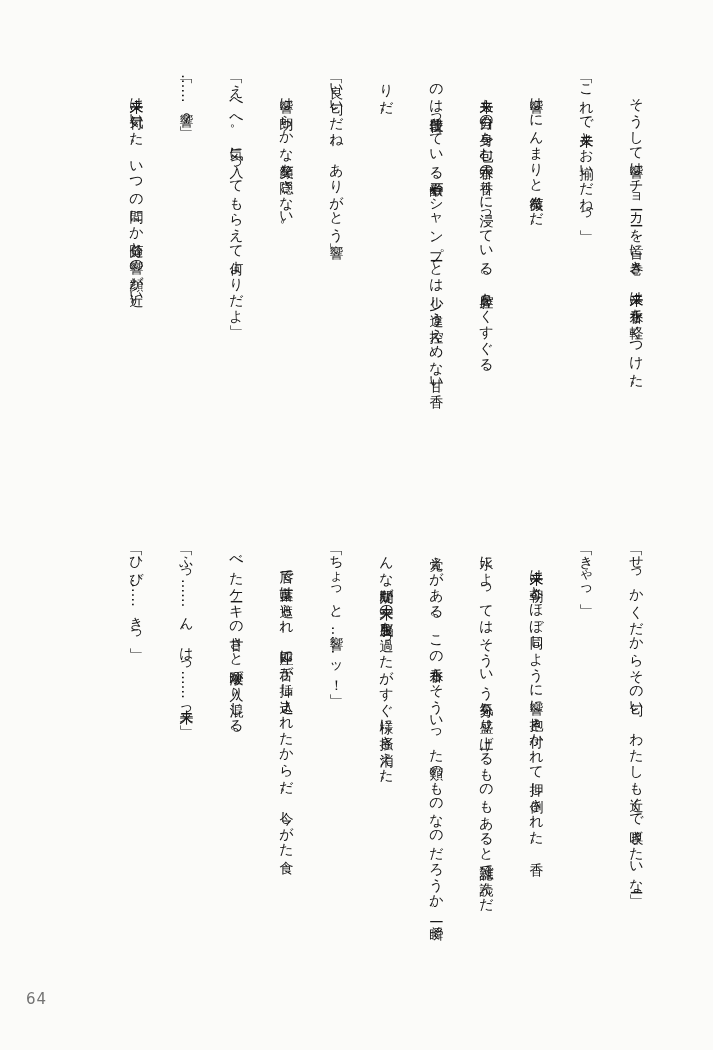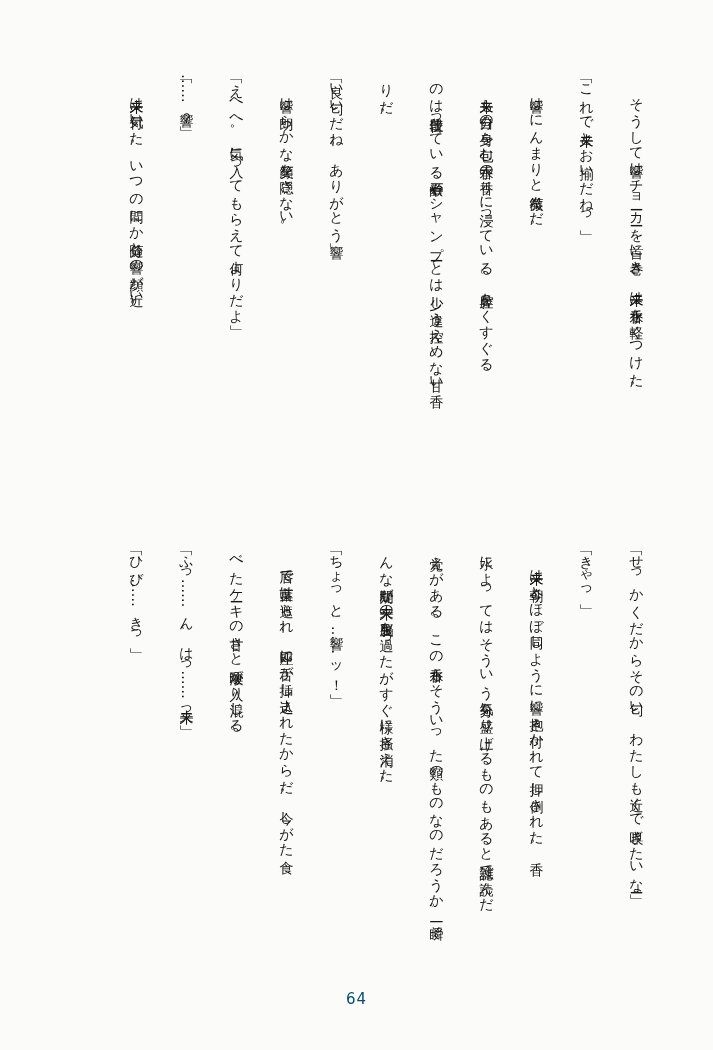--- a/index.html
+++ b/index.html
@@ -39,24 +39,24 @@
   .block-lower {
     top: 546px;
     right: 51px;
     height: 450px;
   }
   .page-number {
     position: absolute;
     top: 990px;
     left: 0;
     right: 0;
-    text-align: center;
     font-size: 15px;
     letter-spacing: 1px;
-    color: #0c4a6e;
+    color: #737373;
+    padding-left: 26px;
   }
 </style>
 </head>
 <body>
 
 <div class="page">
 
   <div class="vtext block-upper">
     <p>　そうして響はチョーカーを首に巻き、未来は香水を軽くつけた。</p>
     <p>「これで未来とお揃いだねっ」</p>

